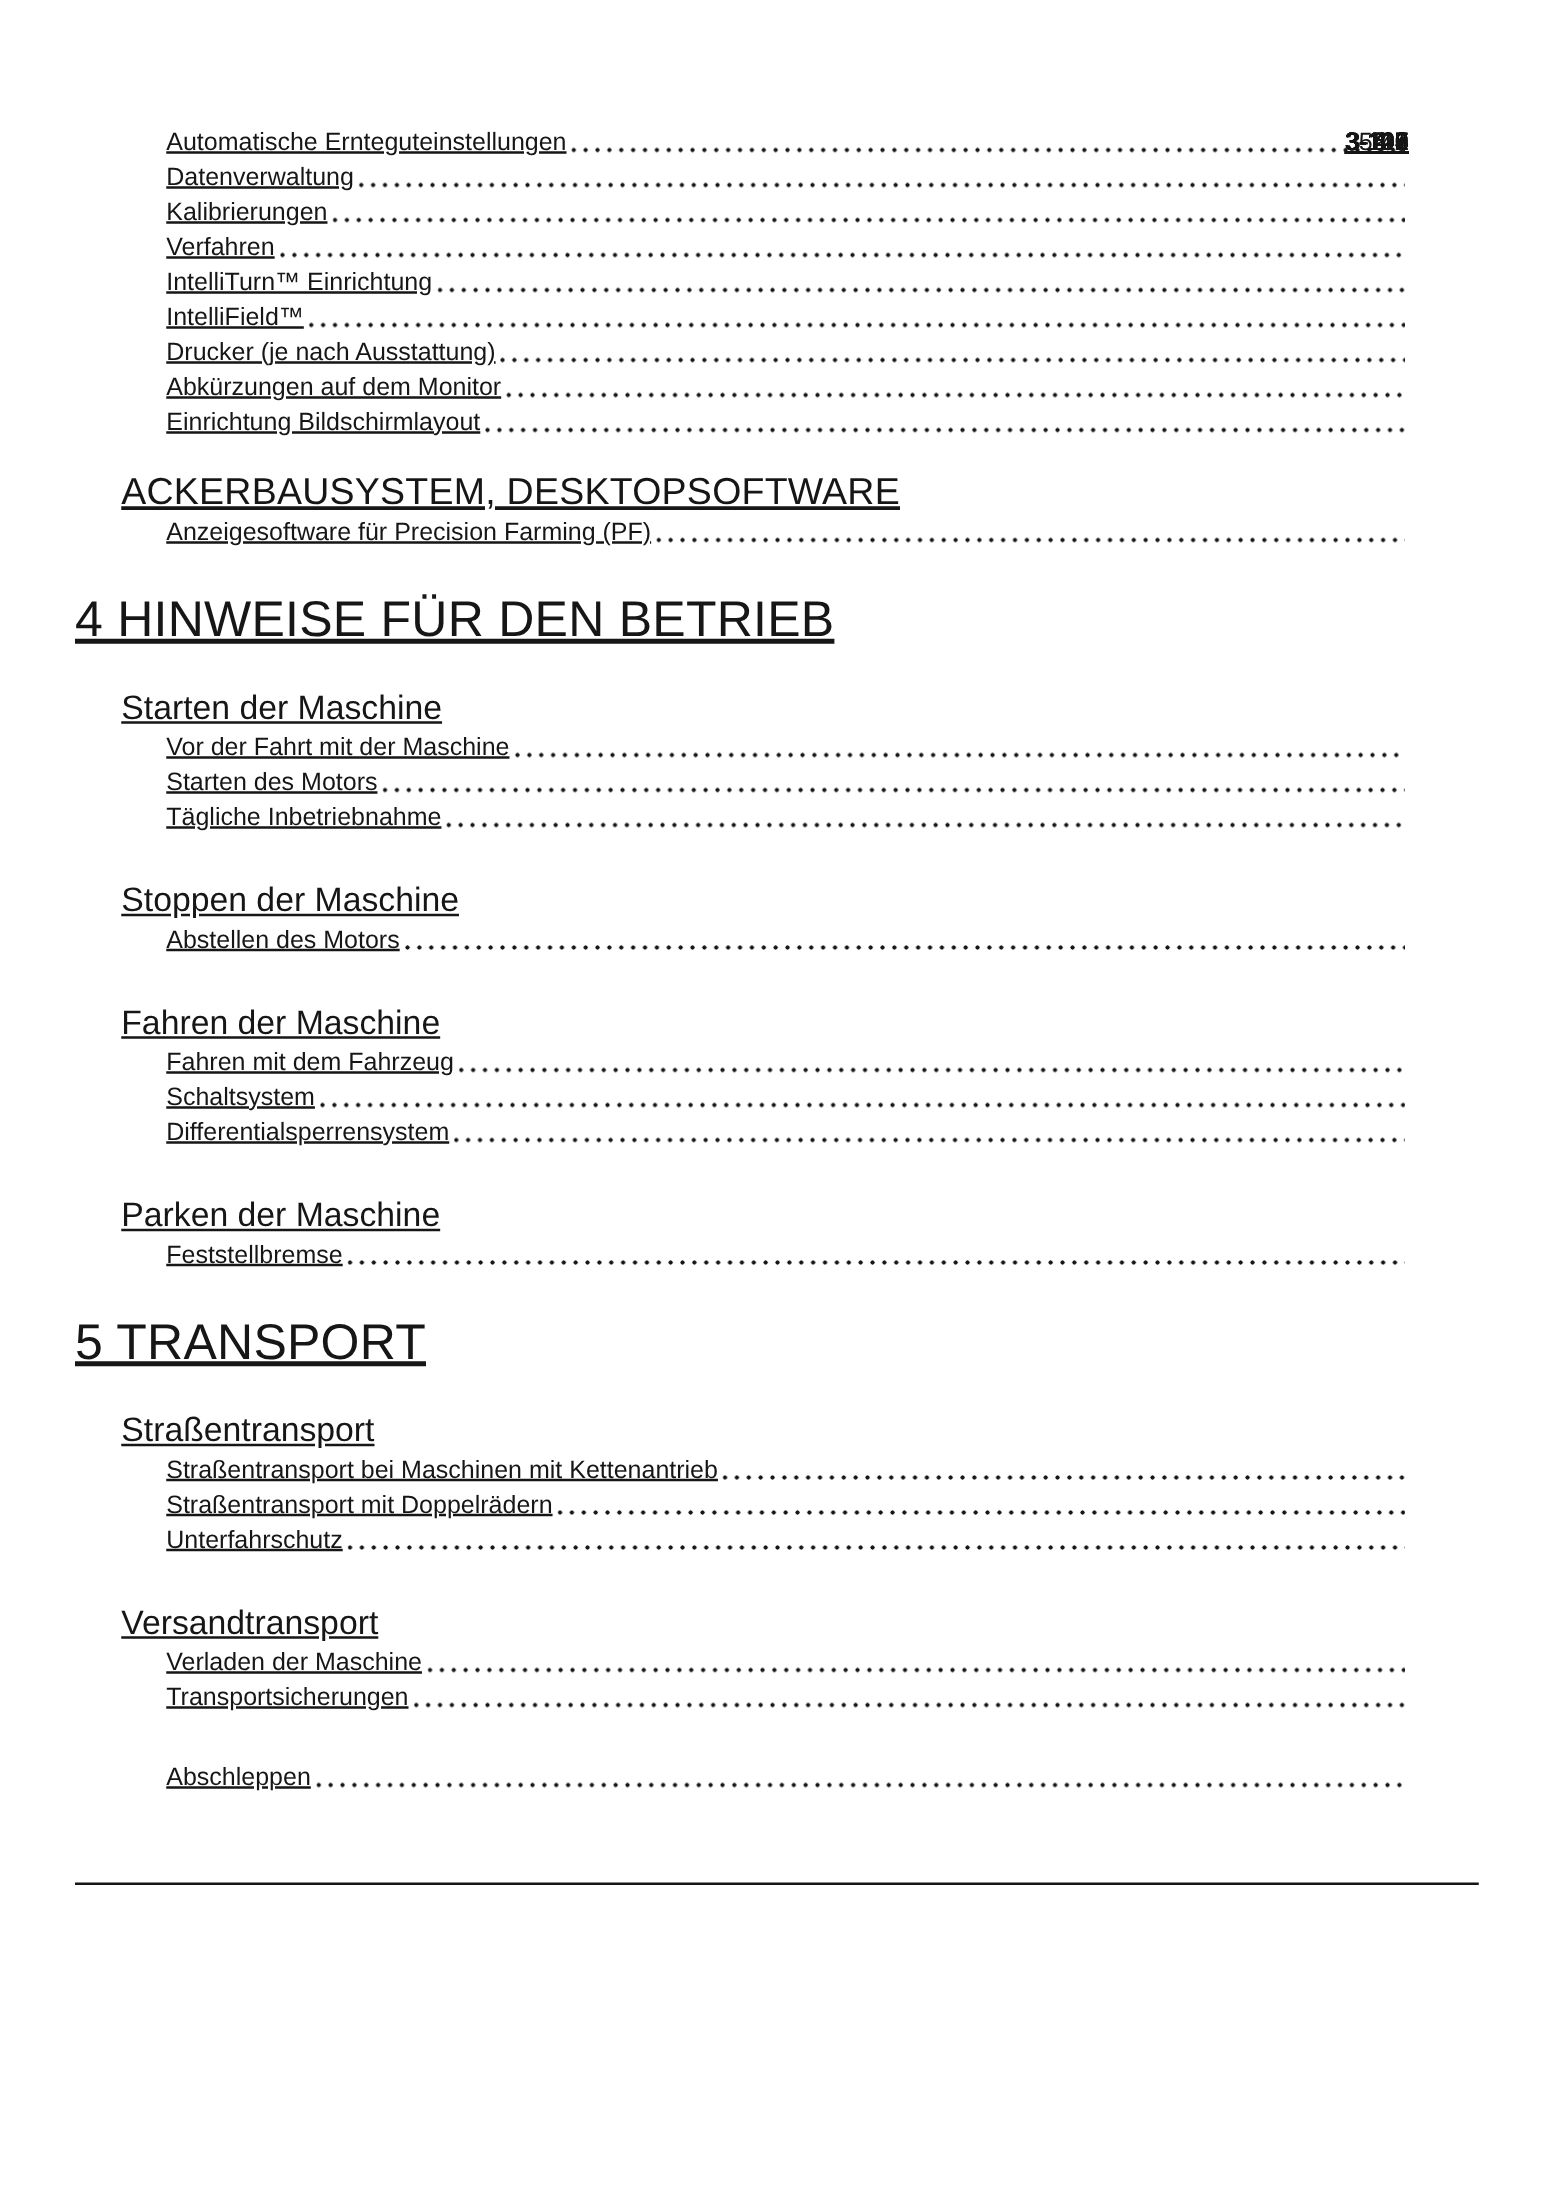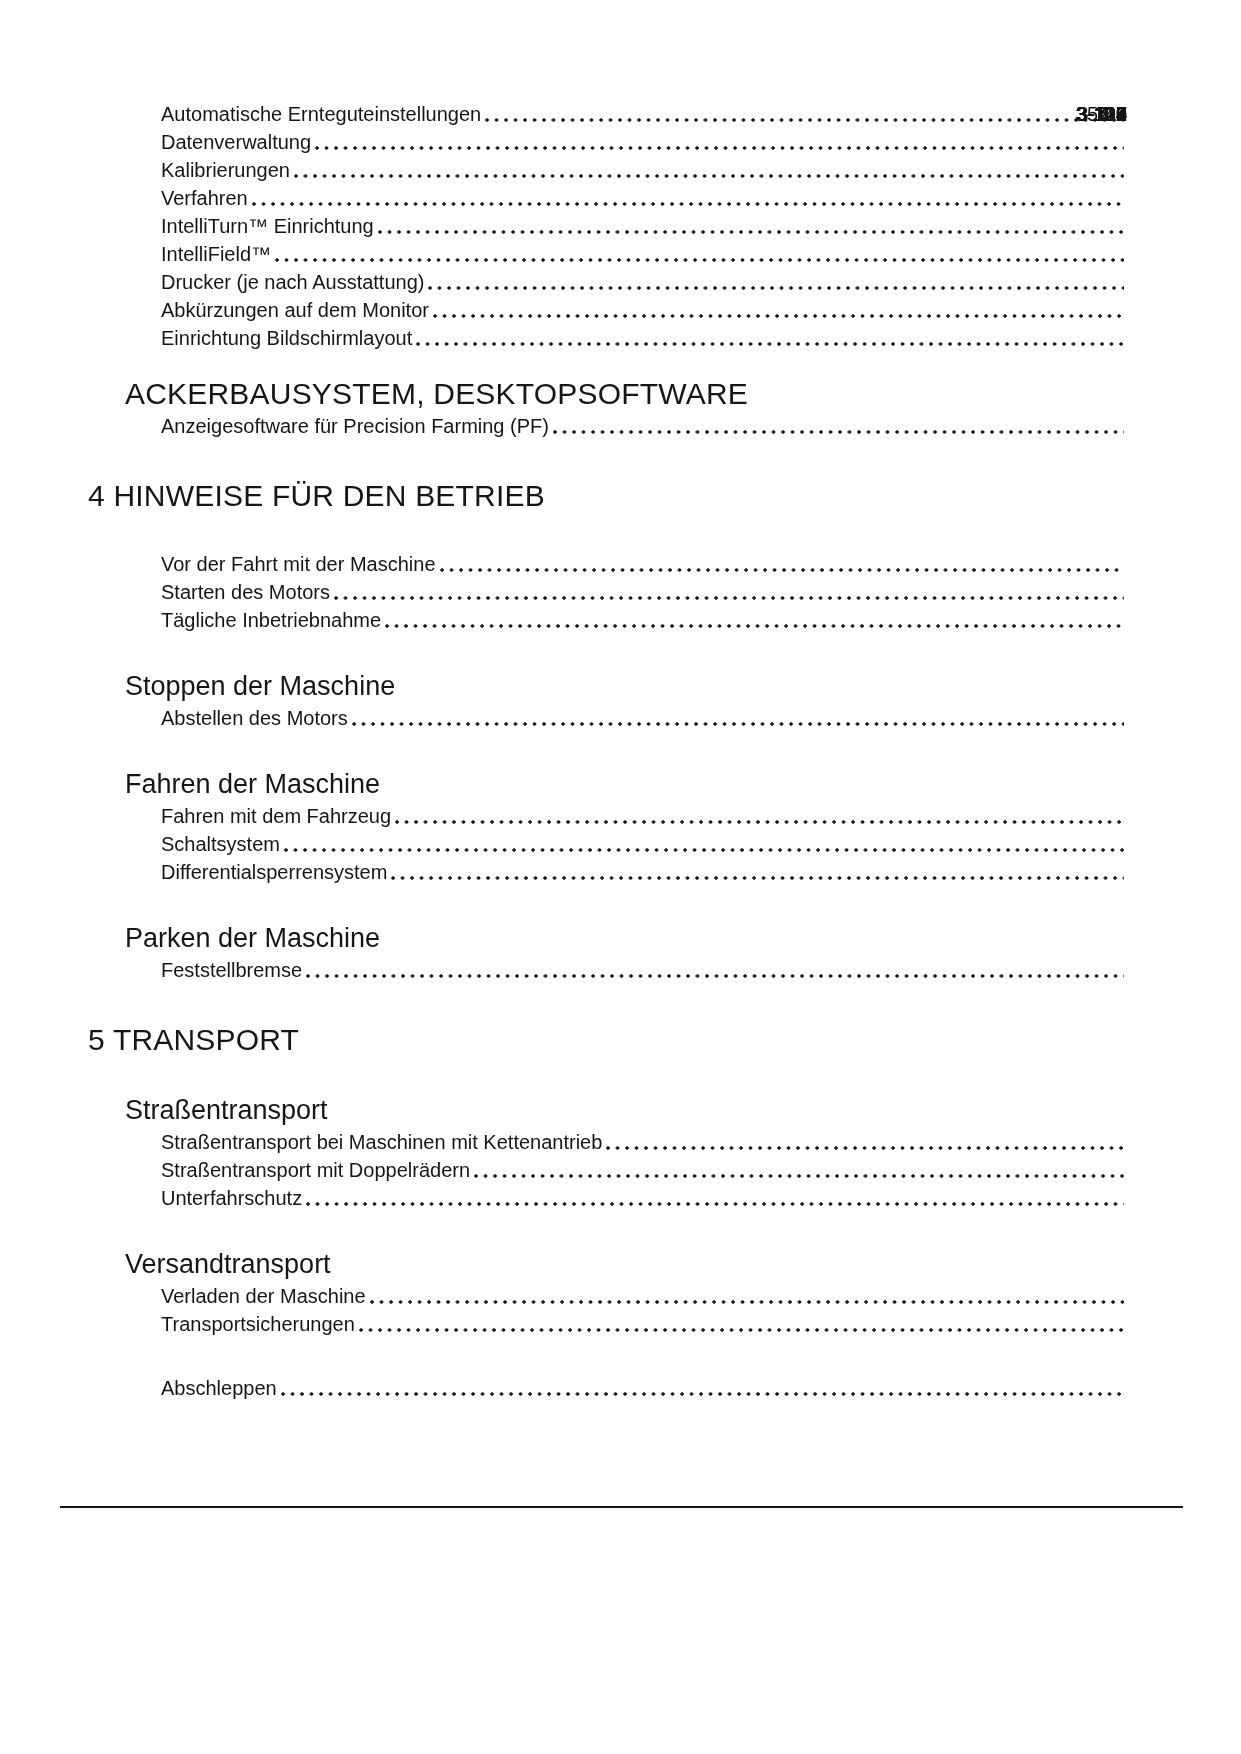--- a/index.html
+++ b/index.html
@@ -3,25 +3,25 @@
 <meta charset="utf-8">
 <style>
   * { margin: 0; padding: 0; box-sizing: border-box; }
   html, body { background: #ffffff; }
   body {
     width: 1241px; height: 1754px;
     position: relative; overflow: hidden;
     font-family: "Liberation Sans", sans-serif;
     color: #161616;
   }
-  .page { position: absolute; inset: 0; padding: 100px 114px 0 88px; }
+  .page { position: absolute; inset: 0; padding: 100px 114px 0 60px; text-decoration: underline; }
 
   
   .chapter-heading {
-    font-size: 30px; line-height: 36px; font-weight: 400;
+    font-size: 40px; line-height: 36px; font-weight: 400;
     letter-spacing: 0.2px;
   }
   .section-heading {
     font-size: 30px; line-height: 36px; font-weight: 400;
     margin-left: 37px; letter-spacing: 0.2px;
   }
   .subsection-heading {
     font-size: 27px; line-height: 32px; font-weight: 400;
     margin-left: 37px; margin-bottom: 2px;
   }
@@ -112,20 +112,21 @@
         <div class="section-heading">ACKERBAUSYSTEM, DESKTOPSOFTWARE</div>
         <div class="entry">
           <span class="label">Anzeigesoftware für Precision Farming (PF)</span>
           <span class="leader"></span>
           <span class="page">3-142</span>
         </div>
       </section>
       <section class="block block-chapter">
         <div class="chapter-heading">4 HINWEISE FÜR DEN BETRIEB</div>
         <div class="subsection">
+          <div class="subsection-heading">Starten der Maschine</div>
           <div class="entry">
             <span class="label">Vor der Fahrt mit der Maschine</span>
             <span class="leader"></span>
             <span class="page">4-1</span>
           </div>
           <div class="entry">
             <span class="label">Starten des Motors</span>
             <span class="leader"></span>
             <span class="page">4-2</span>
           </div>

